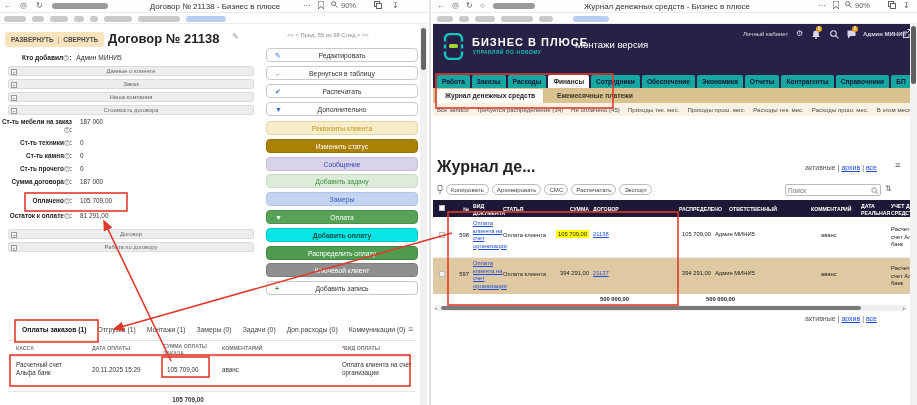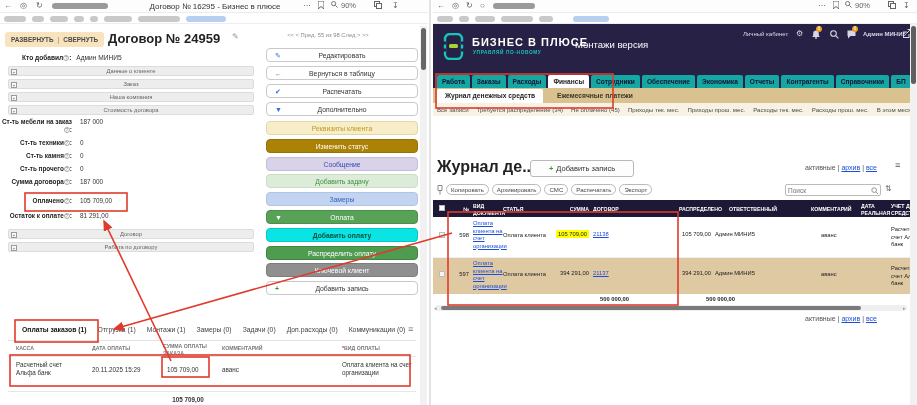--- a/index.html
+++ b/index.html
@@ -61,21 +61,21 @@
 <body>
 
 <div id="screen">
 
   <div class="abs" style="left:0;top:0;width:428px;height:405px;overflow:hidden;background:#fff">
     <div class="chrome" style="left:0;width:428px">
       <span class="cico" style="left:4px">←</span>
       <span class="cico" style="left:20px">◎</span>
       <span class="cico" style="left:36px">↻</span>
       <span class="pill dark" style="left:52px;top:3px;width:56px"></span>
-      <span class="ctitle" style="left:130px;width:170px">Договор № 16295 - Бизнес в плюсе</span>
+      <span class="ctitle" style="left:130px;width:170px">Договор № 21138 - Бизнес в плюсе</span>
       <span class="cico" style="left:303px">···</span>
       <span class="cico" style="left:318px">
         <svg width="6" height="8" viewBox="0 0 6 8">
             <path d="M0 0h6v8L3 5.5 0 8z" fill="none" stroke="#5f6368" stroke-width="1"></path>
           </svg>
       </span>
       <span class="cico" style="left:331px">
         <svg width="7" height="7" viewBox="0 0 8 8">
             <circle cx="3" cy="3" r="2.4" fill="none" stroke="#5f6368"></circle>
             <path d="M5 5l2.5 2.5" stroke="#5f6368"></path>
@@ -99,21 +99,21 @@
       <span class="pill" style="left:104px;width:28px"></span>
       <span class="pill" style="left:138px;width:42px"></span>
       <span class="pill blue" style="left:186px;width:40px"></span>
     </div>
 
     <div class="expbar" style="left:5px;top:32px">
       <span>РАЗВЕРНУТЬ</span>
       <span style="color:#b99">|</span>
       <span>СВЕРНУТЬ</span>
     </div>
-    <div class="abs" style="left:108px;top:31px;font-size:13px;font-weight:bold">Договор № 24959</div>
+    <div class="abs" style="left:108px;top:31px;font-size:13px;font-weight:bold">Договор № 21138</div>
     <span class="abs" style="left:232px;top:32px;font-size:8px;color:#999">✎</span>
     <div class="abs" style="left:276px;top:32px;width:104px;text-align:center;font-size:5.8px;color:#8a8a8a">&lt;&lt; &lt; Пред. 55 из 98 След.&gt; &gt;&gt;</div>
 
     <div class="abs" style="left:22px;top:54px;font-size:6.6px">
       <b>Кто добавил</b><i class="q">?</i><b>:</b>
       <span style="margin-left:3px;color:#333">Админ МИНИ5</span>
     </div>
 
     <div class="secbar" style="left:8px;top:66px;width:246px"><span class="secplus">+</span><span>Данные о клиенте</span></div>
     <div class="secbar" style="left:8px;top:79px;width:246px"><span class="secplus">+</span><span>Заказ</span></div>
@@ -203,20 +203,21 @@
 
   <div class="abs" style="left:429px;top:0;width:2px;height:405px;background:#e3e3e3"></div>
 
   <div class="rwin">
     <div class="chrome" style="left:0;width:484px">
       <span class="cico" style="left:4px">←</span>
       <span class="cico" style="left:19px">◎</span>
       <span class="cico" style="left:33px">↻</span>
       <span class="cico" style="left:47px">○</span>
       <span class="pill dark" style="left:60px;top:3px;width:42px"></span>
+      <span class="ctitle" style="left:120px;width:228px">Журнал денежных средств - Бизнес в плюсе</span>
       <span class="cico" style="left:385px">···</span>
       <span class="cico" style="left:400px">
         <svg width="6" height="8" viewBox="0 0 6 8">
             <path d="M0 0h6v8L3 5.5 0 8z" fill="none" stroke="#5f6368" stroke-width="1"></path>
           </svg>
       </span>
       <span class="cico" style="left:412px">
         <svg width="7" height="7" viewBox="0 0 8 8">
             <circle cx="3" cy="3" r="2.4" fill="none" stroke="#5f6368"></circle>
             <path d="M5 5l2.5 2.5" stroke="#5f6368"></path>
@@ -306,23 +307,20 @@
       <span>Не оплачено (45)</span>
       <span>Приходы тек. мес.</span>
       <span>Приходы прош. мес.</span>
       <span>Расходы тек. мес.</span>
       <span>Расходы прош. мес.</span>
       <span>В этом месяце</span>
 
     </div>
 
     <div class="abs" style="left:4px;top:158px;font-size:16px;font-weight:bold;color:#222">Журнал де...</div>
-    <div class="abs" style="left:97px;top:160px;width:104px;height:17px;border:1px solid #b9b9b9;border-radius:3px;background:#fdfdfd;text-align:center;line-height:16px;font-size:7.5px;color:#333">
-      <span style="color:#3a9a3a;font-weight:bold;margin-right:3px">+</span><span>Добавить запись</span>
-    </div>
     <div class="abs views" style="left:372px;top:164px">
       <span>активные</span> |
       <span class="vl">архив</span> |
       <span class="vl">все</span>
     </div>
     <span class="abs" style="left:462px;top:160px;font-size:9px;color:#555">≡</span>
 
     <span class="abs" style="left:4px;top:185px">
       <svg width="6" height="10" viewBox="0 0 6 10">
           <path d="M1 0.5h4v5H1zM3 5.5v4" stroke="#888" fill="none"></path>

